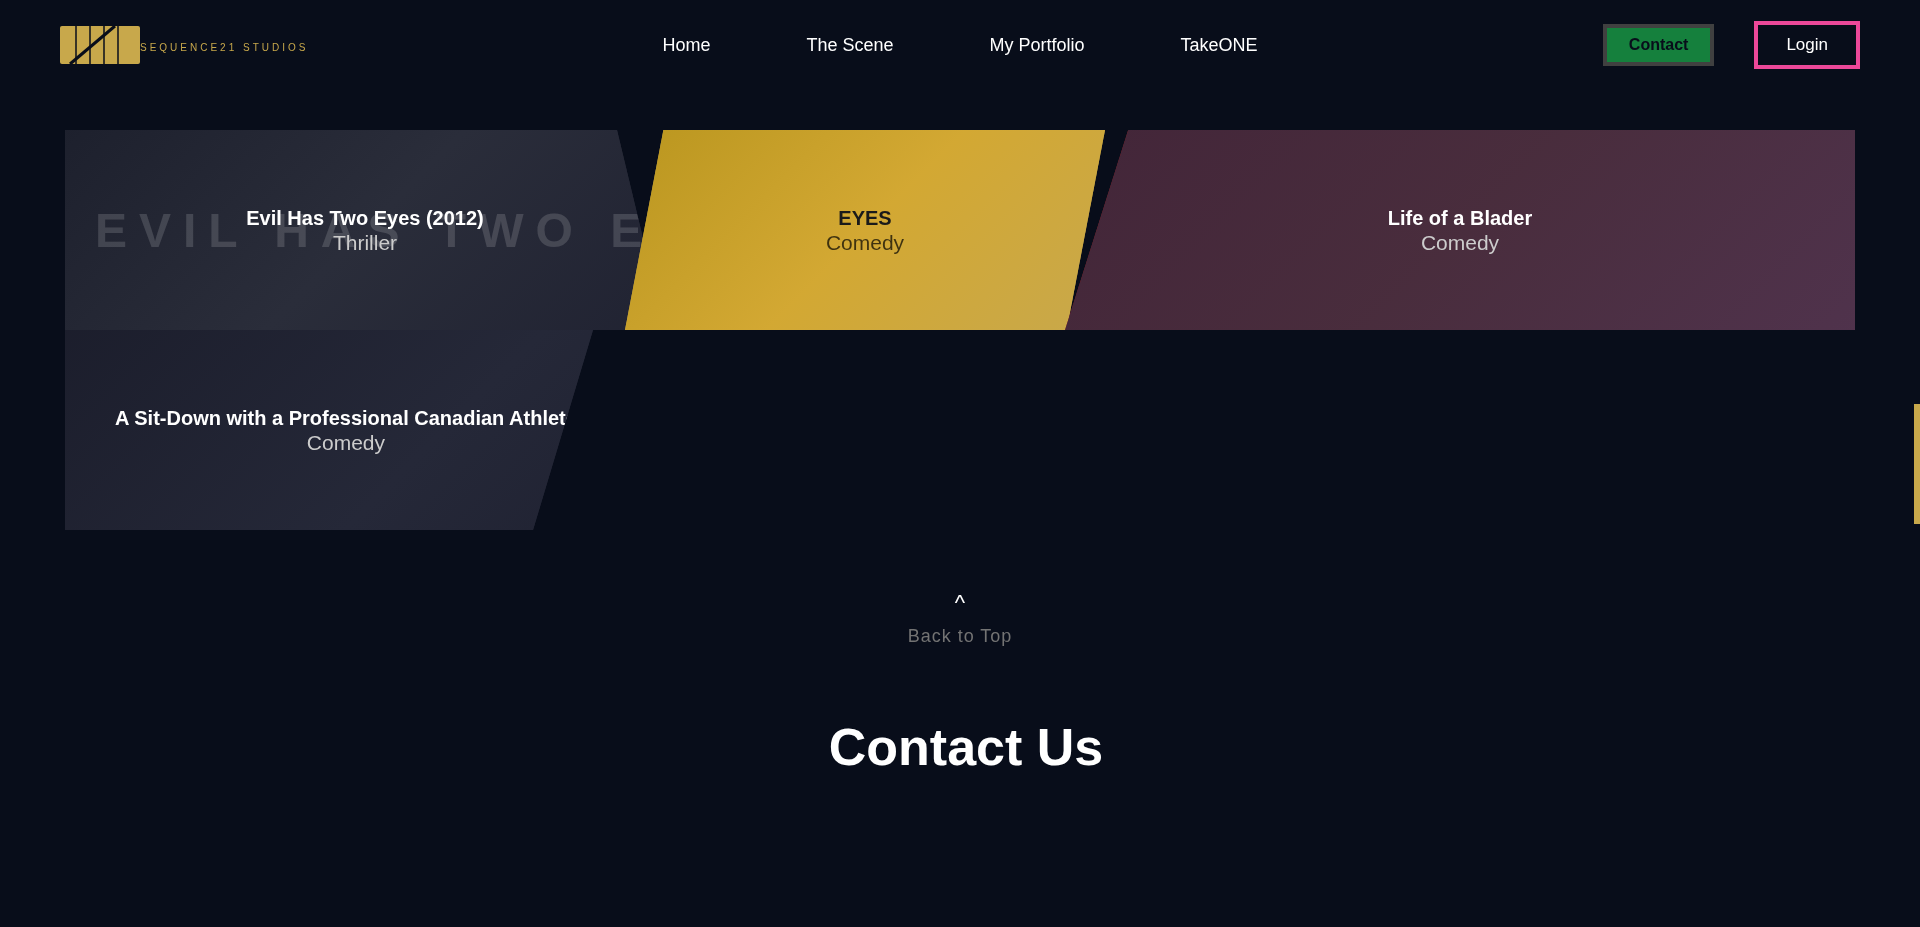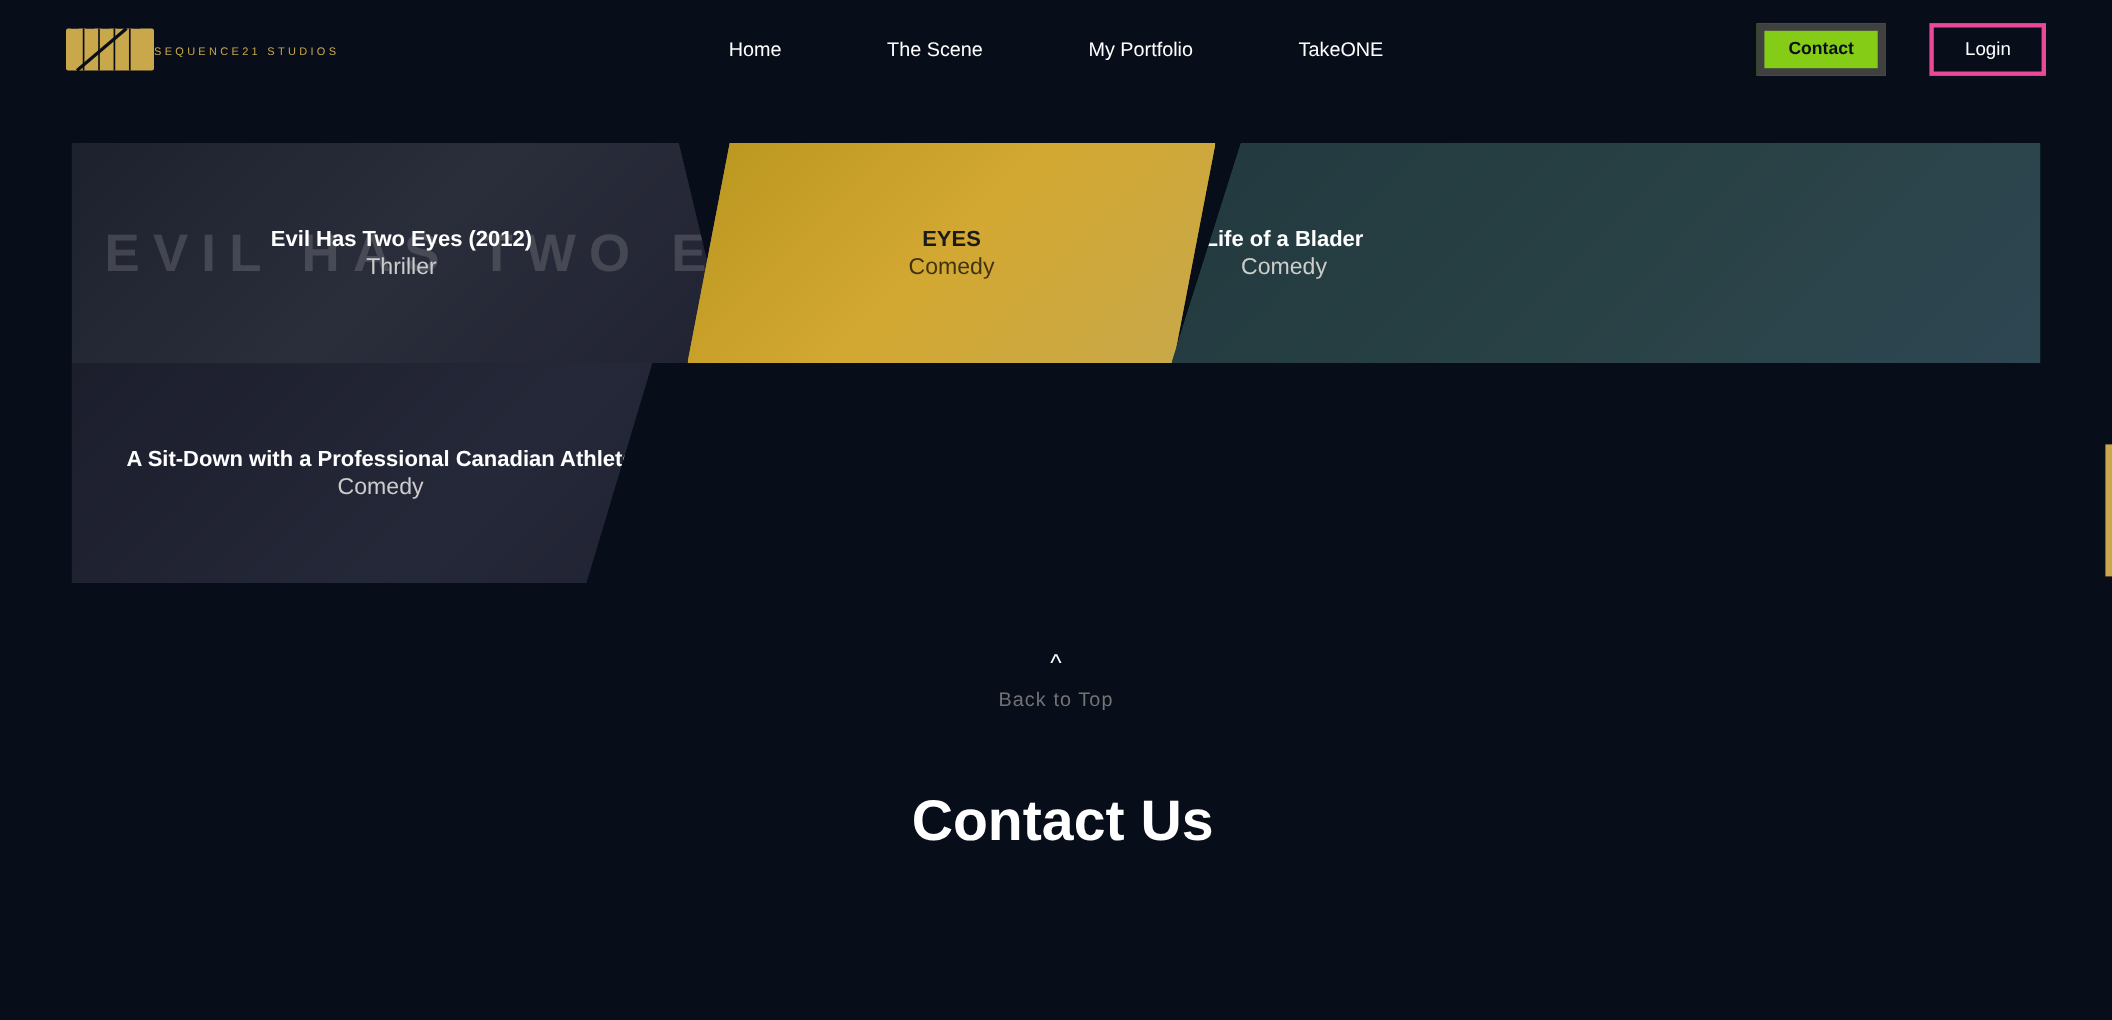--- a/index.html
+++ b/index.html
@@ -58,22 +58,22 @@
       font-size: 18px;
       font-weight: 400;
       cursor: pointer;
     }
 
     .nav-link.active {
       font-weight: 400;
     }
 
     .nav-contact-btn {
-      border: 7px solid #404040;
-      background: #84cc16;
+      border: 4px solid #404040;
+      background: #15803d;
       color: #080d1a;
       padding: 8px 22px;
       font-size: 16px;
       cursor: pointer;
       font-weight: 600;
     }
 
     .right-area {
       display: flex;
       align-items: center;
@@ -184,25 +184,25 @@
       color: rgba(0,0,0,0.7);
     }
 
     .card-2 .card-title {
       color: #1a1a1a;
     }
 
     
     .card-3 {
       flex: 1;
-      background-color: #15803d;
+      background-color: #b91c1c;
       clip-path: polygon(8% 0, 100% 0, 100% 100%, 0 100%);
       margin-left: -40px;
       align-items: center;
-      justify-content: flex-start;
+      justify-content: center;
     }
 
     .card-3-bg {
       position: absolute;
       inset: 0;
       background: linear-gradient(135deg, #252840 0%, #2d3145 50%, #353858 100%);
       opacity: 0.8;
     }
 
     

